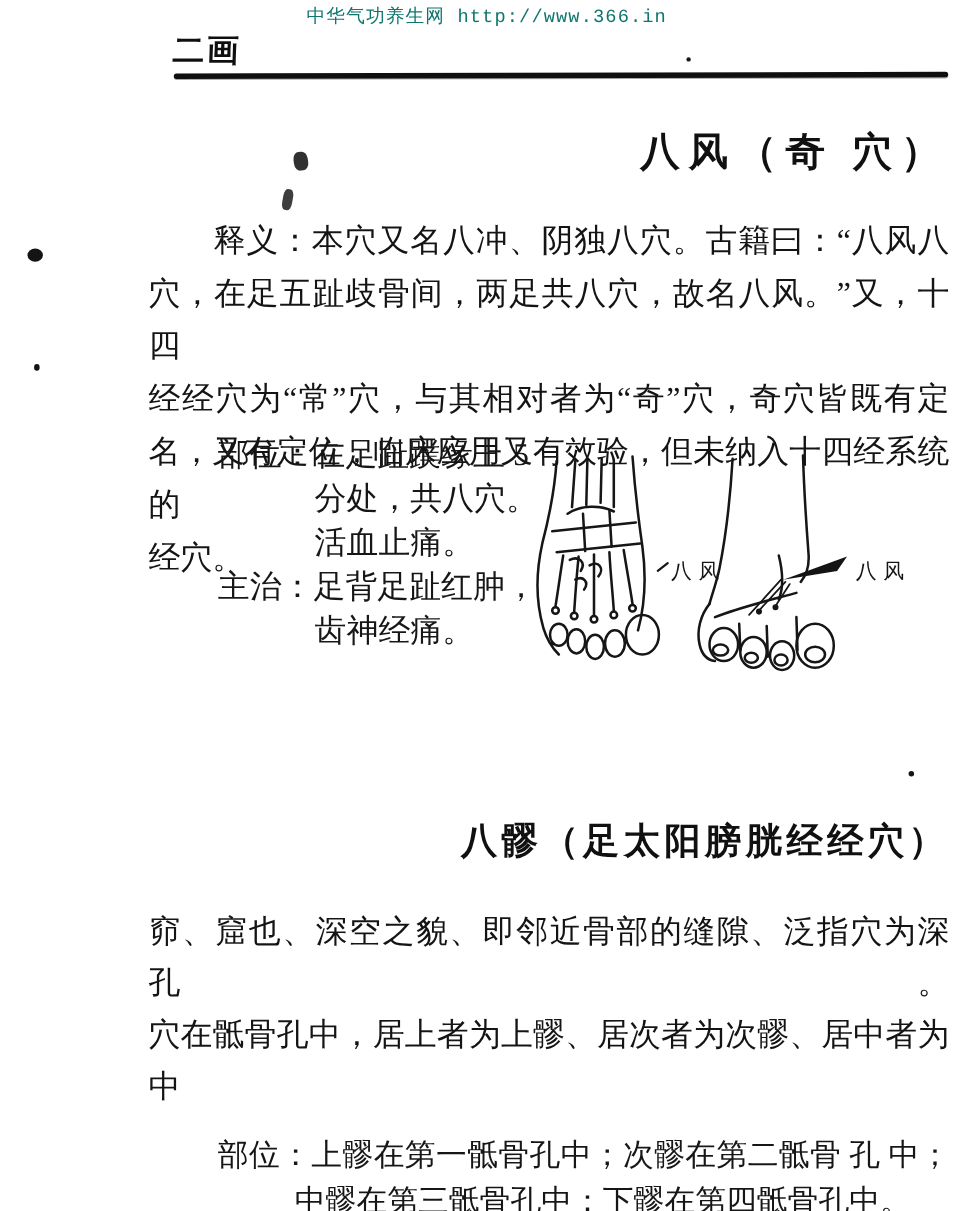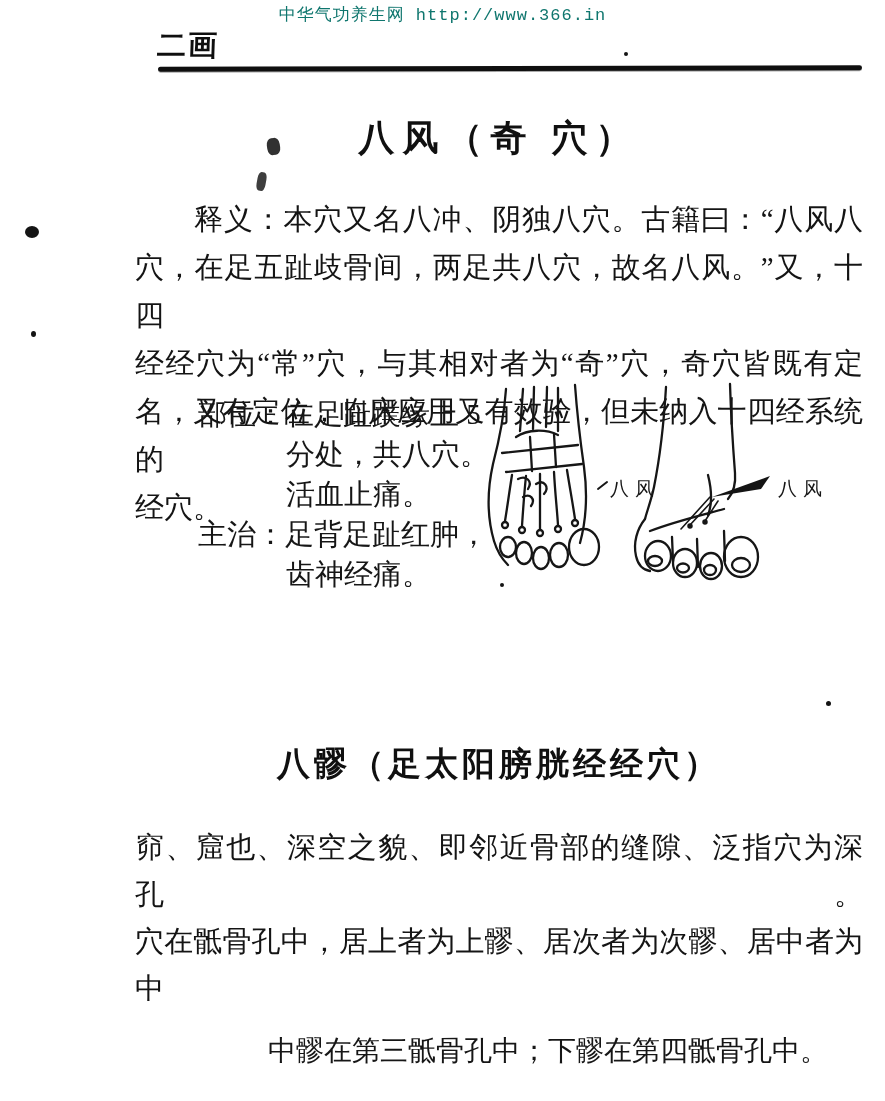--- a/index.html
+++ b/index.html
@@ -21,41 +21,41 @@
     left:157px;top:26px;font-size:29px;font-weight:bold;
     letter-spacing:2px;color:#0f0f0f;transform:skewX(-2deg);
   }
   #rule{
     left:158px;top:66px;width:704px;height:5px;background:#0f0f0f;
     border-radius:3px;transform:rotate(-0.12deg);
     box-shadow:0 1px 0 rgba(0,0,0,.35);
   }
   
   .sect-title{
-    left:135px;width:728px;text-align:center;font-weight:bold;color:#101010;
+    left:135px;width:728px;text-align:right;font-weight:bold;color:#101010;
   }
   #title-1{top:114px;font-size:36px;letter-spacing:8px;}
   #title-2{top:742px;font-size:33px;letter-spacing:4px;}
   
   .para{left:135px;width:728px;font-size:29px;color:#141414;}
   #para-1{top:195px;line-height:48px;}
   #para-2{top:824px;line-height:47px;}
   .jline{text-align:justify;text-align-last:justify;}
   .first-line{padding-left:59px;}
   .end-line{text-align-last:left;}
   
   #info-col{left:198px;top:394px;width:318px;font-size:29px;line-height:40px;}
   #info-col .cont{padding-left:88px;}
   #info-col div{white-space:nowrap;}
   
   #buwei-2{left:198px;top:1030px;width:666px;font-size:28px;line-height:42px;}
   #buwei-2 .l1{text-align:justify;text-align-last:justify;}
   #buwei-2 .l2{padding-left:70px;white-space:nowrap;}
   
-  #figure{left:478px;top:379px;width:402px;height:215px;}
+  #figure{left:478px;top:409px;width:402px;height:215px;}
   #figure svg{display:block;}
   #figure text{
     font-family:"Liberation Serif","DejaVu Serif",serif;
     font-size:19px;letter-spacing:6px;fill:#151515;
   }
   
   .speck{position:absolute;background:#141414;border-radius:50%;}
 </style>
 </head>
 <body>
@@ -150,20 +150,21 @@
 
 <div class="abs sect-title" id="title-2">八髎（足太阳膀胱经经穴）</div>
 
 <div class="abs para" id="para-2">
   <div class="jline">窌、窟也、深空之貌、即邻近骨部的缝隙、泛指穴为深孔。</div>
   <div class="jline">穴在骶骨孔中，居上者为上髎、居次者为次髎、居中者为中</div>
 
 </div>
 
 <div class="abs" id="buwei-2">
+  <div class="l1"><span class="lbl">部位：</span><span>上髎在第一骶骨孔中；次髎在第二骶骨 孔 中；</span></div>
   <div class="l2">中髎在第三骶骨孔中；下髎在第四骶骨孔中。</div>
 </div>
 
 <div class="speck" style="left:25px;top:226px;width:14px;height:12px;"></div>
 <div class="speck" style="left:31px;top:331px;width:5px;height:6px;"></div>
 <div class="speck" style="left:624px;top:52px;width:4px;height:4px;"></div>
 <div class="speck" style="left:267px;top:138px;width:13px;height:17px;border-radius:40%;transform:rotate(-8deg);opacity:.88;"></div>
 <div class="speck" style="left:257px;top:172px;width:9px;height:19px;border-radius:35%;transform:rotate(10deg);opacity:.82;"></div>
 <div class="speck" style="left:826px;top:701px;width:5px;height:5px;"></div>
 <div class="speck" style="left:500px;top:583px;width:4px;height:4px;"></div>

